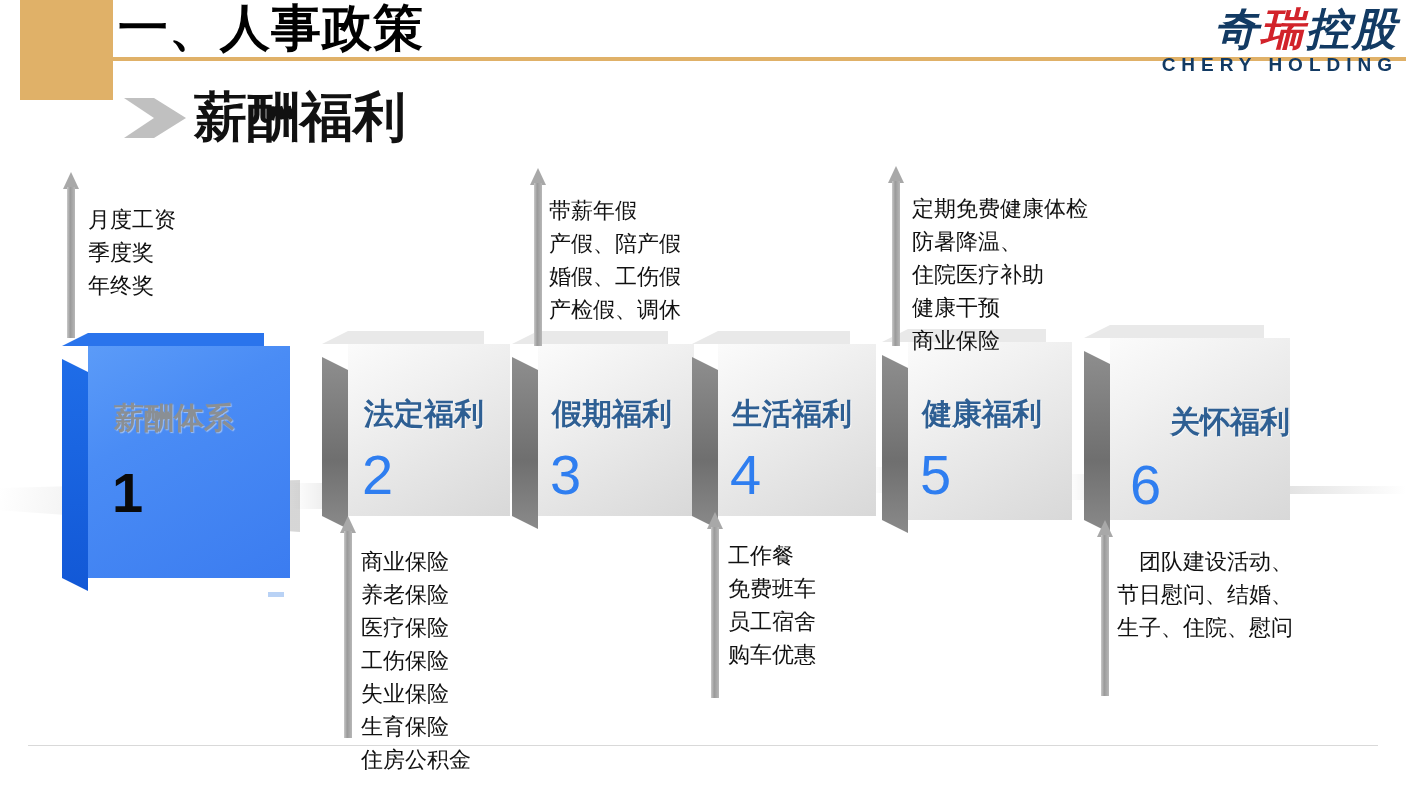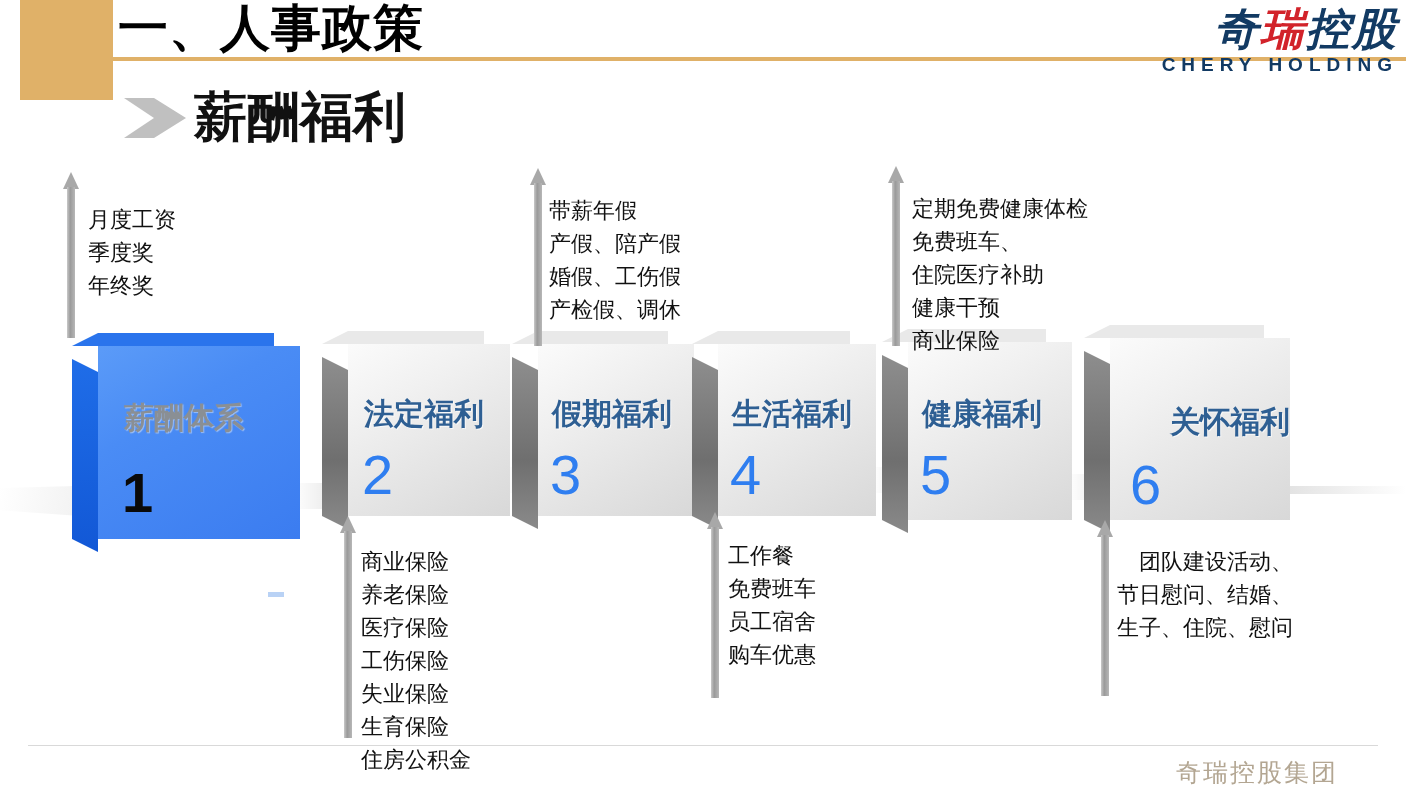--- a/index.html
+++ b/index.html
@@ -152,21 +152,21 @@
 
   <div class="logo">
     <div class="logo-cn"><span>奇</span><span class="red">瑞</span><span>控股</span></div>
     <div class="logo-en">CHERY HOLDING</div>
   </div>
 
   <div class="ground-shadow"></div>
   <div class="tail-shadow"></div>
 
   <div class="cube-shadow" style="left:292px;top:483px;width:70px;"></div>
-  <div class="cube cube-blue" style="left:98px;top:346px;width:202px;height:193px;">
+  <div class="cube cube-blue" style="left:88px;top:346px;width:202px;height:232px;">
     <div class="topf"></div>
     <div class="side"></div>
     <div class="face"></div>
     <div class="cube-label">
       <div class="cube-title" style="margin-top:52px;">薪酬体系</div>
       <div class="cube-num" style="margin-top:26px;">1</div>
     </div>
   </div>
 
   <div class="cube-shadow" style="left:505px;top:467px;width:60px;"></div>
@@ -269,28 +269,27 @@
       <div>产检假、调休</div>
     </div>
   <div class="txt" style="left:728px;top:539px;">
       <div>工作餐</div>
       <div>免费班车</div>
       <div>员工宿舍</div>
       <div>购车优惠</div>
     </div>
   <div class="txt" style="left:912px;top:192px;">
       <div>定期免费健康体检</div>
-      <div>免费班车、</div>
+      <div>防暑降温、</div>
       <div>住院医疗补助</div>
       <div>健康干预</div>
       <div>商业保险</div>
     </div>
   <div class="txt" style="left:1117px;top:545px;text-align:right;">
       <div>团队建设活动、</div>
       <div>节日慰问、结婚、</div>
       <div>生子、住院、慰问</div>
     </div>
 
   <div class="blue-speck"></div>
 
   <div class="footer-rule"></div>
-  <div class="footer-text">奇瑞控股集团</div>
 </div>
 
 </body></html>

